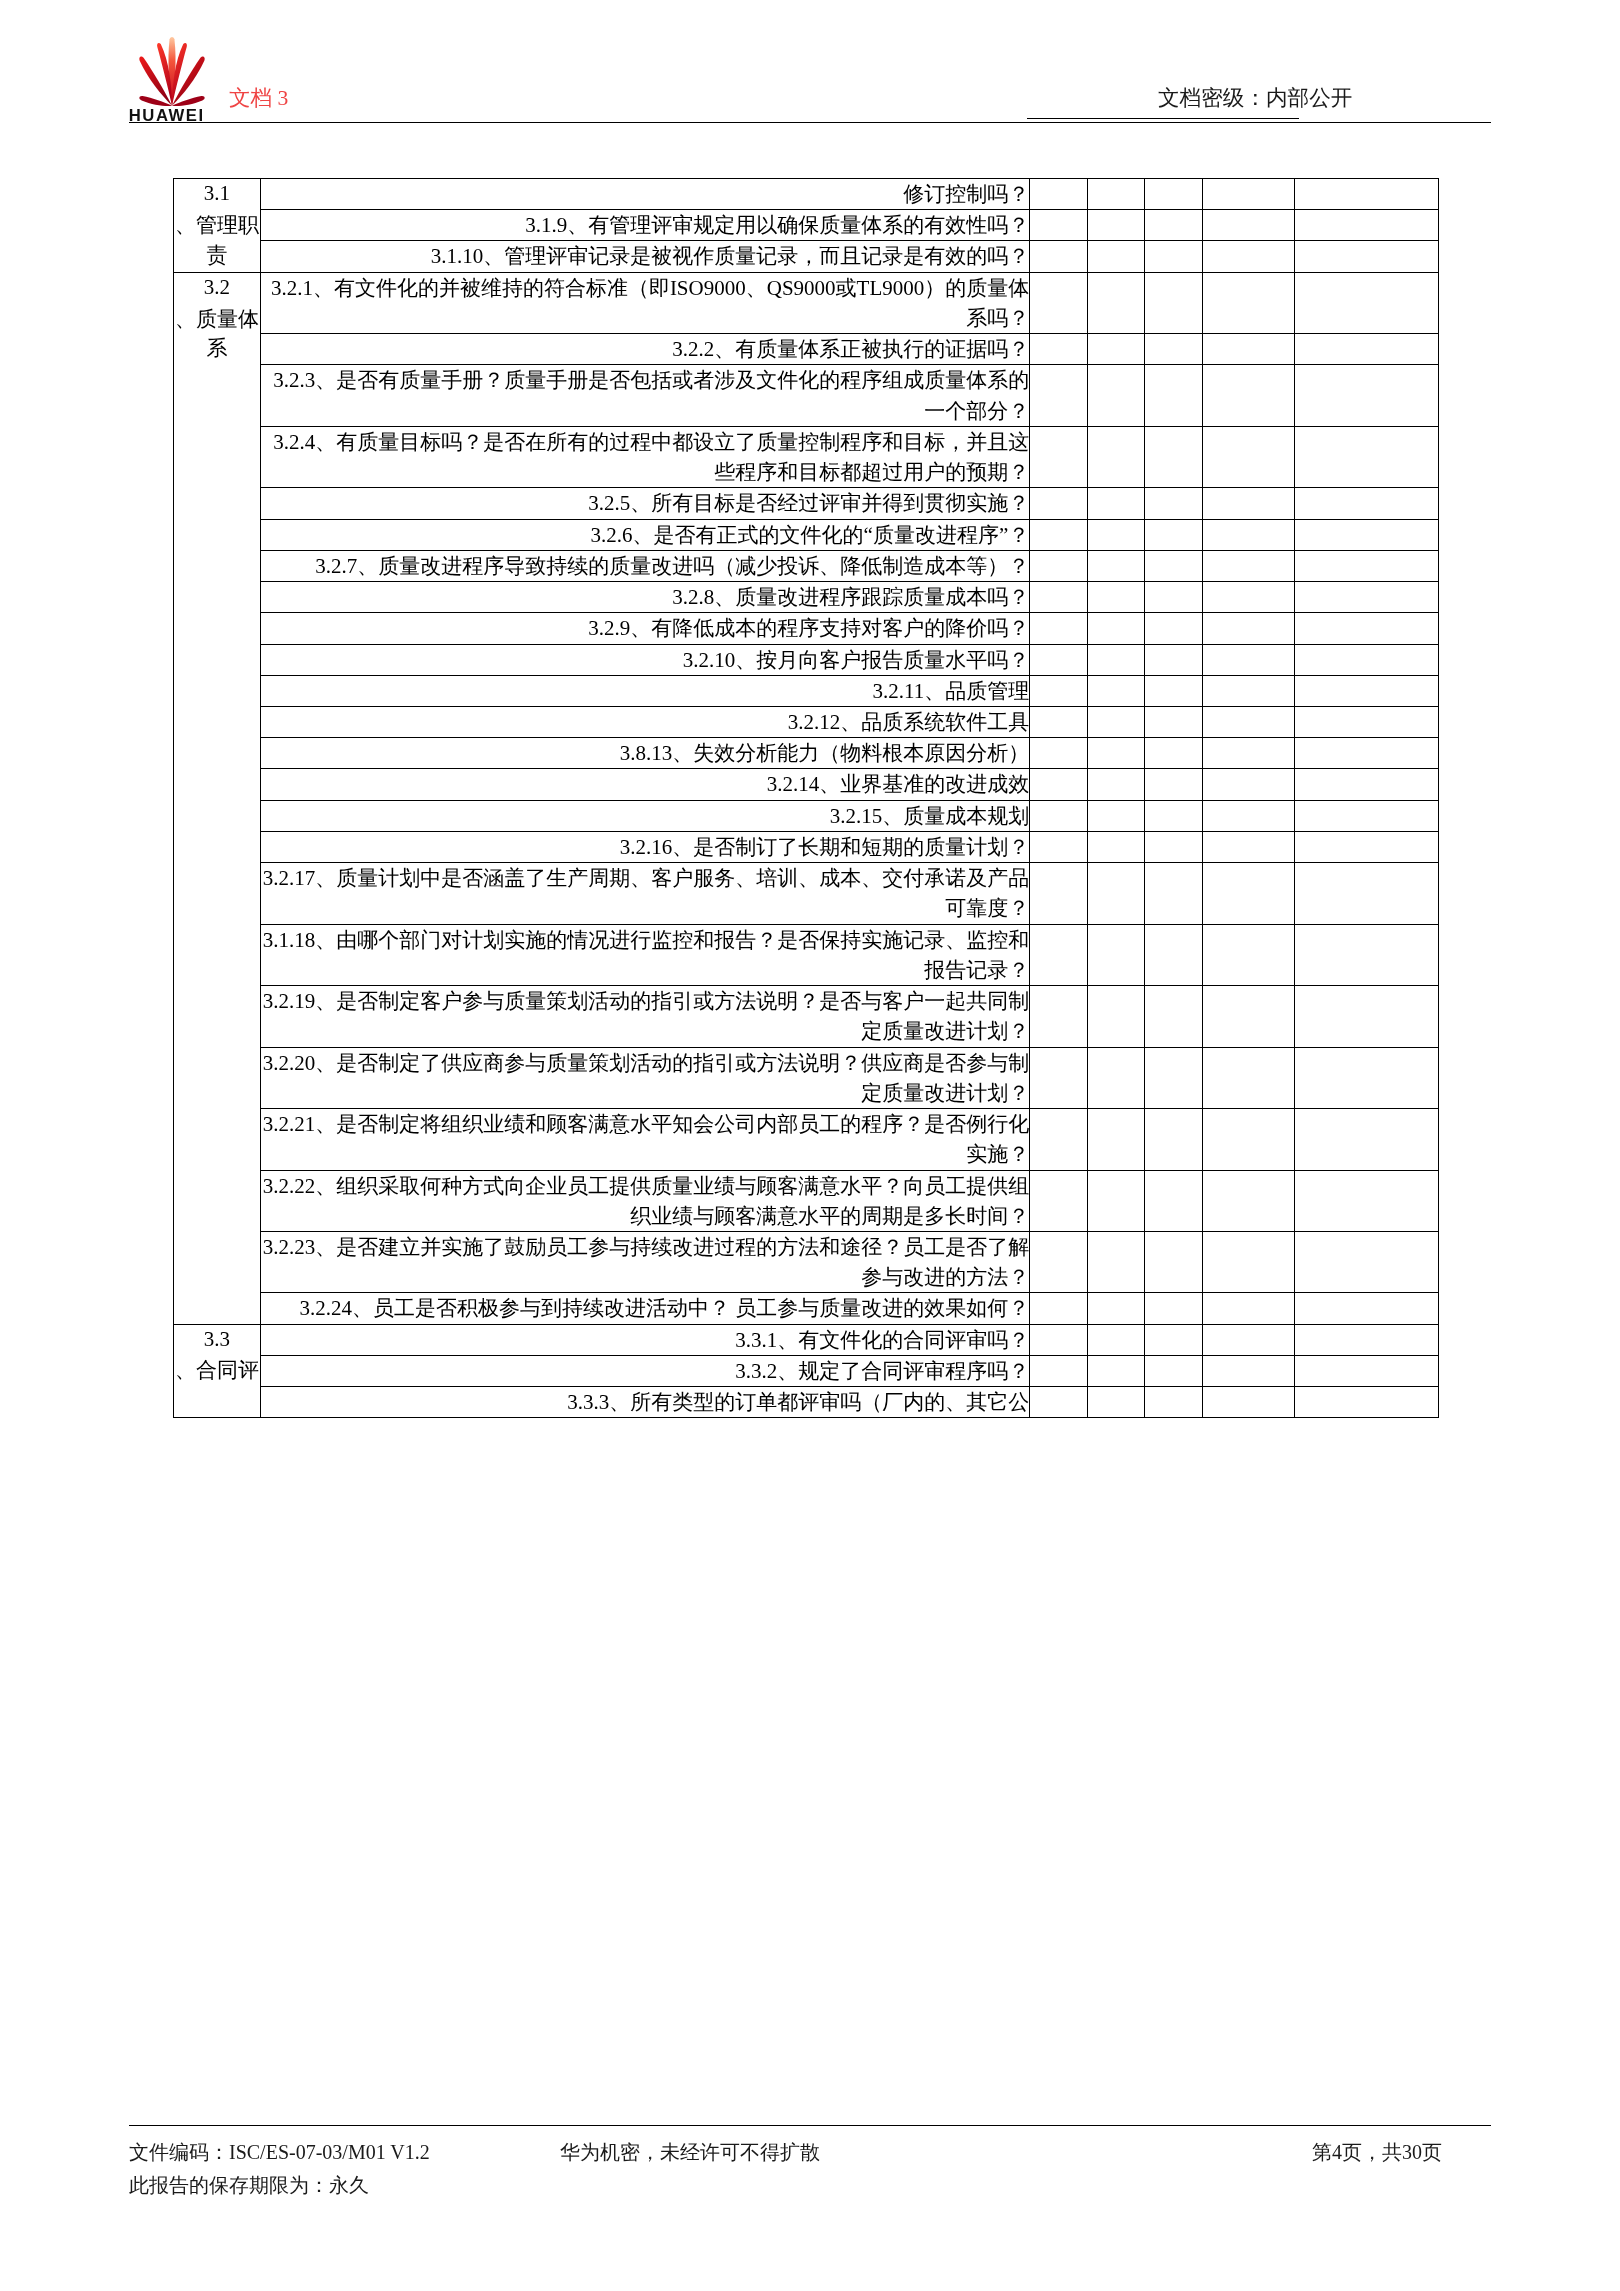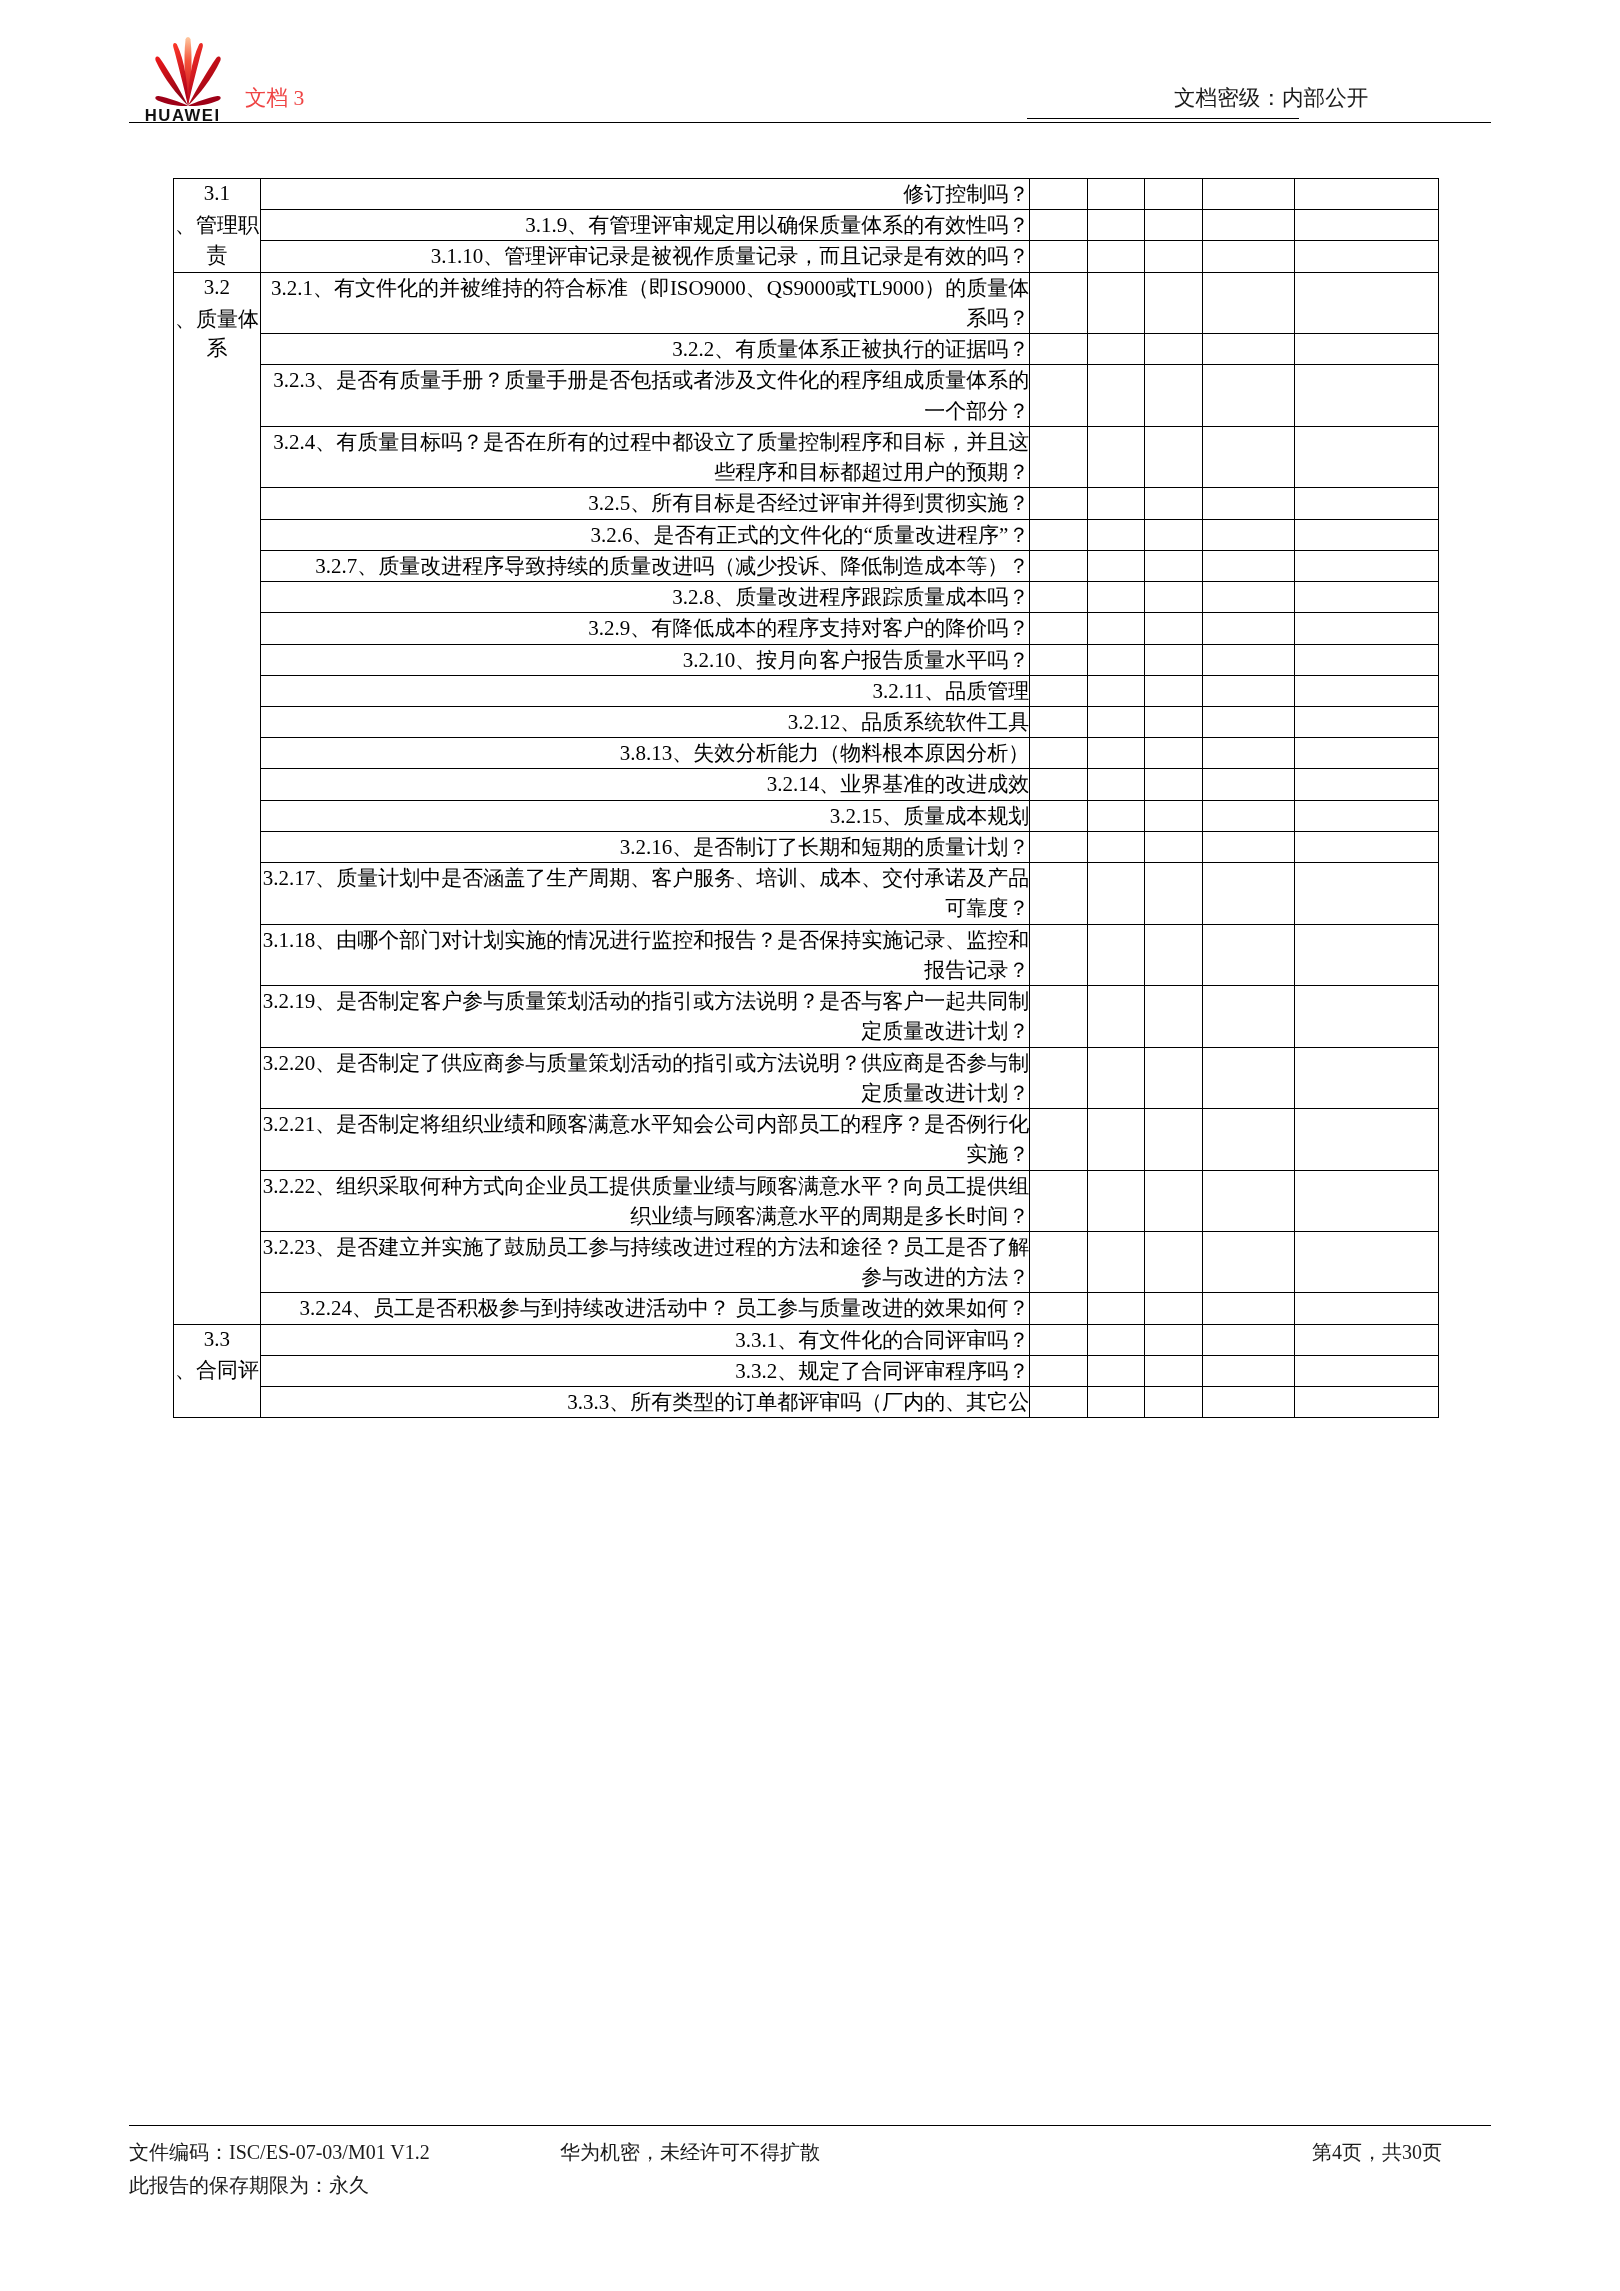--- a/index.html
+++ b/index.html
@@ -20,21 +20,21 @@
     position: relative;
     width: 1620px;
     height: 2292px;
     box-sizing: border-box;
     padding: 0;
   }
 
   
   .header {
     position: absolute;
-    left: 135px;
+    left: 119px;
     top: 35px;
     width: 1362px;
     height: 94px;
   }
   .logo-wrap {
     position: absolute;
     left: 5.9px;
     top: 0px;
     width: 94px;
     height: 90px;

